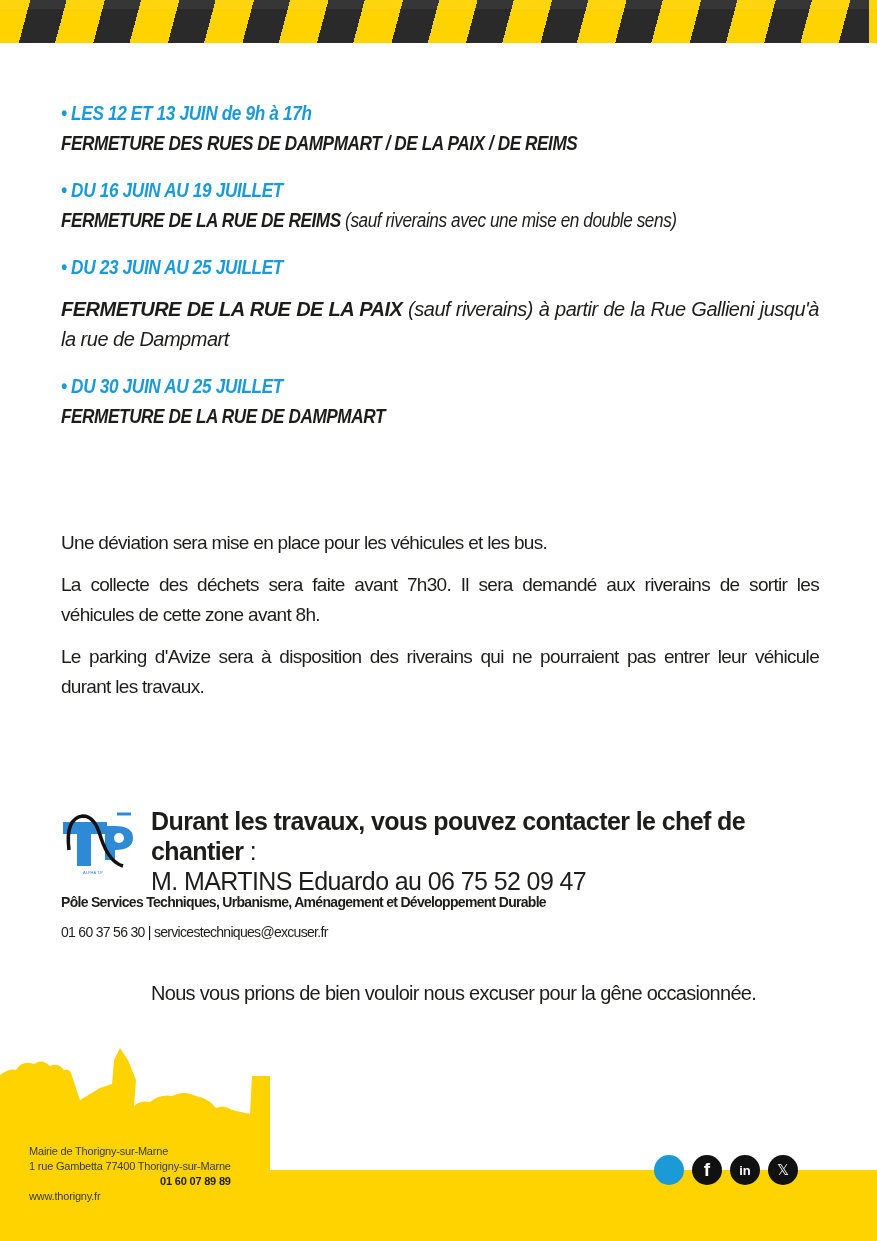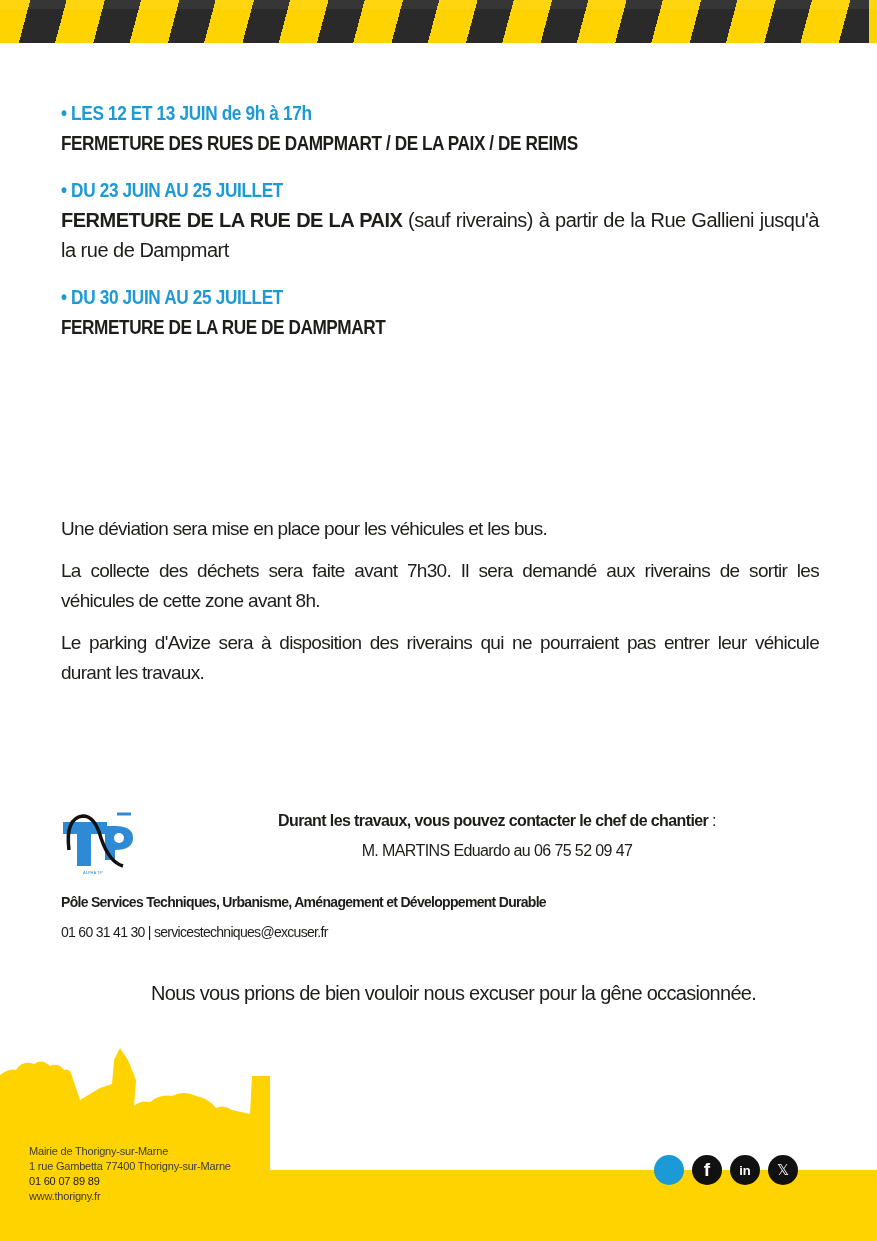--- a/index.html
+++ b/index.html
@@ -11,65 +11,69 @@
     background: repeating-linear-gradient(105deg, #ffd300 0px, #ffd300 37px, #2a2a2a 37px, #2a2a2a 72px);
     background-position: -8px 0;
   }
   .stripe-band::after {
     content: ""; position: absolute; left: 0; right: 0; top: 0; height: 9px;
     background: rgba(255,255,255,0.06);
   }
 
   .content { position: absolute; left: 61px; top: 98px; width: 758px; }
 
-  .closure { margin-bottom: 17px; }
+  .closure { margin-bottom: 17px; font-style: italic; }
   .closure .date {
     color: #1b9ad6; font-weight: bold; font-size: 20px; line-height: 30px;
     letter-spacing: -0.4px; transform: scaleX(0.86); transform-origin: left;
     white-space: nowrap;
   }
   .closure .desc {
     font-size: 20px; line-height: 30px; font-weight: bold; letter-spacing: -0.5px;
   }
   .closure .desc .light { font-weight: normal; }
   .condense { display: inline-block; transform: scaleX(0.86); transform-origin: left; white-space: nowrap; }
-  .justify-block { text-align: justify; text-align-last: left; font-size: 18px; line-height: 30px; letter-spacing: -0.4px; }
+  .justify-block { text-align: justify; text-align-last: left; font-size: 18px; line-height: 30px; letter-spacing: -0.4px; margin-top: 12px; }
 
-  .info { position: absolute; left: 61px; top: 514px; width: 758px; }
+  .info { position: absolute; left: 61px; top: 528px; width: 758px; }
   .info p { font-size: 19px; line-height: 30px; margin-bottom: 12px; letter-spacing: -0.7px; text-align: justify; }
 
   .contact { position: absolute; left: 61px; top: 806px; width: 760px; }
   .logo { position: absolute; left: 0; top: 4px; width: 74px; height: 66px; }
-  .contact-text { position: absolute; left: 96px; top: 0; width: 680px; font-size: 16px; line-height: 30px; letter-spacing: -0.6px; text-align: center; }
+  .contact-text { position: absolute; left: 90px; top: 0; width: 680px; font-size: 25px; line-height: 30px; letter-spacing: -0.6px; }
   .contact-text .b { font-weight: bold; }
 
   .pole { position: absolute; left: 61px; top: 887px; width: 770px; font-size: 14px; line-height: 30px; letter-spacing: -0.7px; }
   .pole .b { font-weight: bold; }
 
   .apology { position: absolute; left: 151px; top: 978px; font-size: 20px; line-height: 30px; letter-spacing: -0.7px; }
 
   .footer { position: absolute; left: 0; top: 1040px; width: 877px; height: 201px; }
   .footer svg { position: absolute; left: 0; top: 0; }
   .address { position: absolute; left: 29px; top: 1144px; font-size: 11px; line-height: 15px; color: #3c3c3b; letter-spacing: -0.2px; }
-  .address .phone { font-weight: normal; color: #1d1d1b; }
+  .address .phone { font-weight: bold; color: #1d1d1b; text-align: right; }
 
   .social { position: absolute; left: 654px; top: 1155px; display: flex; gap: 8px; }
   .social .dot { width: 30px; height: 30px; border-radius: 50%; display: flex; align-items: center; justify-content: center; color: #ffffff; font-weight: bold; font-size: 15px; }
   .social .blue { background: #1b9ad6; }
   .social .black { background: #111111; }
 </style>
 </head>
 <body>
 
 <div class="stripe-band"></div>
 
 <div class="content">
   <div class="closure">
     <div class="date">• LES 12 ET 13 JUIN de 9h à 17h</div>
     <div class="desc"><span class="condense">FERMETURE DES RUES DE DAMPMART / DE LA PAIX / DE REIMS</span></div>
+  </div>
+  <div class="closure">
+    <div class="date">• DU 16 JUIN AU 19 JUILLET</div>
+    <div class="desc"><span class="condense"><span>FERMETURE DE LA RUE DE REIMS</span><span class="light"> (sauf riverains avec une mise en double sens)</span></span></div>
   </div>
   <div class="closure">
     <div class="date">• DU 23 JUIN AU 25 JUILLET</div>
     <div class="desc justify-block" style="font-weight:bold;"><span>FERMETURE DE LA RUE DE LA PAIX</span><span class="light" style="font-weight:normal;"> (sauf riverains) à partir de la Rue Gallieni jusqu'à la rue de Dampmart</span></div>
   </div>
   <div class="closure">
     <div class="date">• DU 30 JUIN AU 25 JUILLET</div>
     <div class="desc"><span class="condense">FERMETURE DE LA RUE DE DAMPMART</span></div>
   </div>
 </div>
@@ -92,21 +96,21 @@
   </svg>
   <div class="contact-text">
     <div><span class="b">Durant les travaux, vous pouvez contacter le chef de chantier</span><span> :</span></div>
     <div>M. MARTINS Eduardo au 06 75 52 09 47</div>
   </div>
 </div>
 
 <div class="pole">
   <div class="b">Pôle Services Techniques, Urbanisme, Aménagement et Développement Durable</div>
   <div>
-    <span>01 60 31 41 30</span><span> | </span><span>servicestechniques@excuser.fr</span>
+    <span>01 60 37 56 30</span><span> | </span><span>servicestechniques@excuser.fr</span>
   </div>
 </div>
 
 <div class="apology">Nous vous prions de bien vouloir nous excuser pour la gêne occasionnée.</div>
 
 <div class="footer">
   <svg width="877" height="201" viewBox="0 0 877 201">
     <path fill="#ffd300" d="
       M0 201 L0 35
       Q10 28 16 30 Q22 20 34 24 Q42 18 50 26 Q58 22 64 30 Q70 28 72 36

